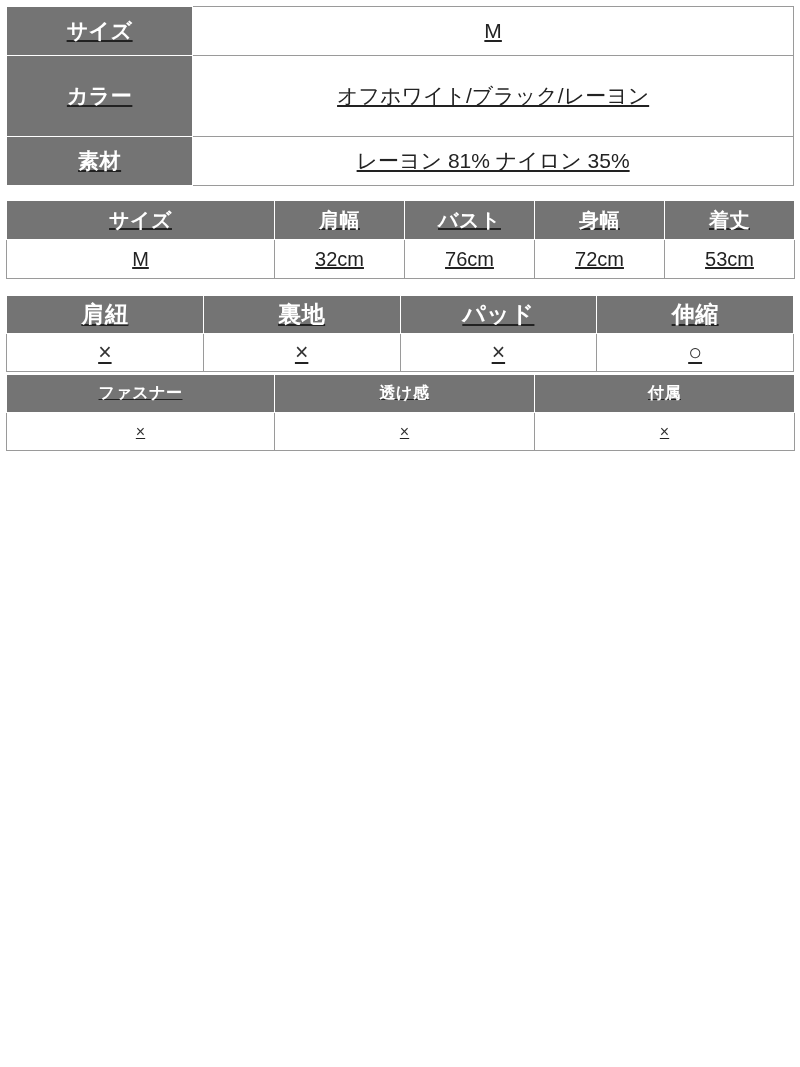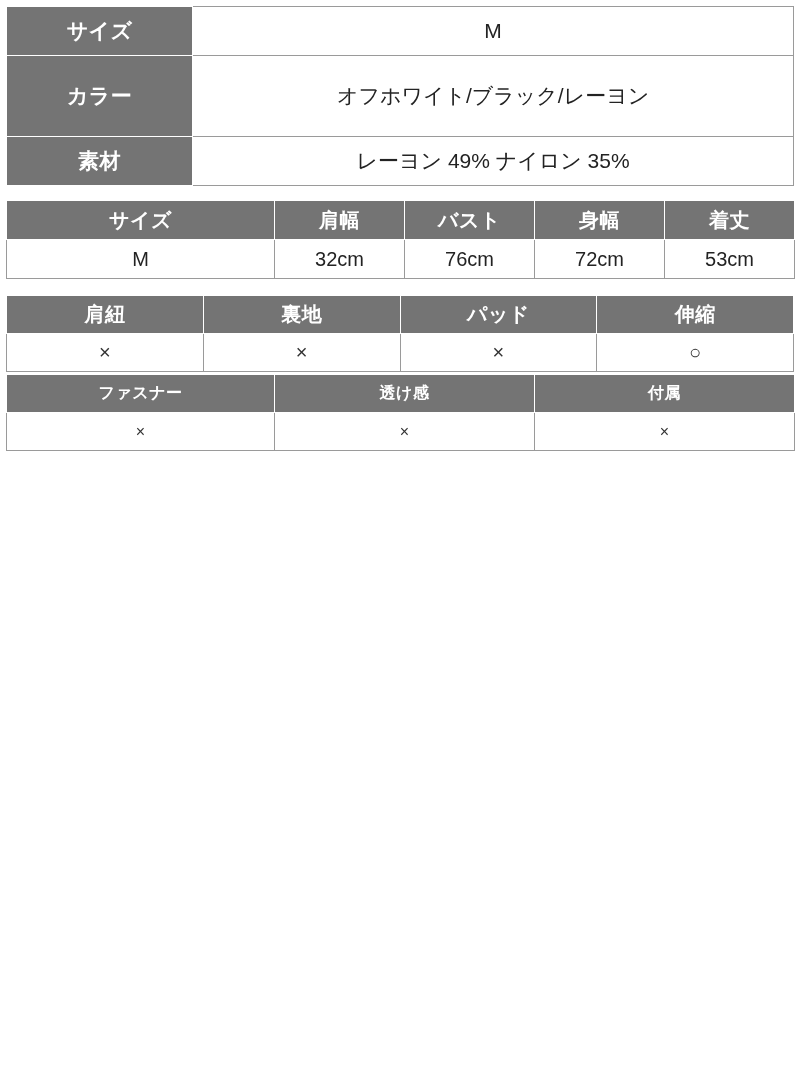--- a/index.html
+++ b/index.html
@@ -17,20 +17,21 @@
     width: 800px;
     height: 1067px;
     position: relative;
     box-sizing: border-box;
   }
   table {
     border-collapse: collapse;
     table-layout: fixed;
     width: 788px;
     margin: 0 0 0 6px;
+    text-decoration: underline;
   }
   td, th {
     border: 1px solid #ffffff;
     font-weight: normal;
     text-align: center;
     vertical-align: middle;
     font-size: 20px;
     color: #232323;
     padding: 0;
   }
@@ -72,21 +73,21 @@
   #size-table col.c2 { width: 130px; }
   #size-table col.c3 { width: 130px; }
   #size-table col.c4 { width: 130px; }
 
   
   #feature-table-a {
     margin-top: 16px;
   }
   #feature-table-a th, #feature-table-a td {
     height: 37px;
-    font-size: 20px;
+    font-size: 23px;
   }
   #feature-table-a col { width: 25%; }
 
   
   #feature-table-b {
     margin-top: 2px;
   }
   #feature-table-b th, #feature-table-b td {
     height: 37px;
     font-size: 16px;
@@ -114,21 +115,21 @@
       <tr>
         <td class="hdr">サイズ</td>
         <td class="cell">M</td>
       </tr>
       <tr class="tall">
         <td class="hdr">カラー</td>
         <td class="cell">オフホワイト/ブラック/レーヨン</td>
       </tr>
       <tr>
         <td class="hdr">素材</td>
-        <td class="cell">レーヨン 49%  ナイロン 35%</td>
+        <td class="cell">レーヨン 81%  ナイロン 35%</td>
       </tr>
     </tbody>
   </table>
 
   <table id="size-table">
     <colgroup>
       <col class="c0">
         <col class="c1">
         <col class="c2">
         <col class="c3">

